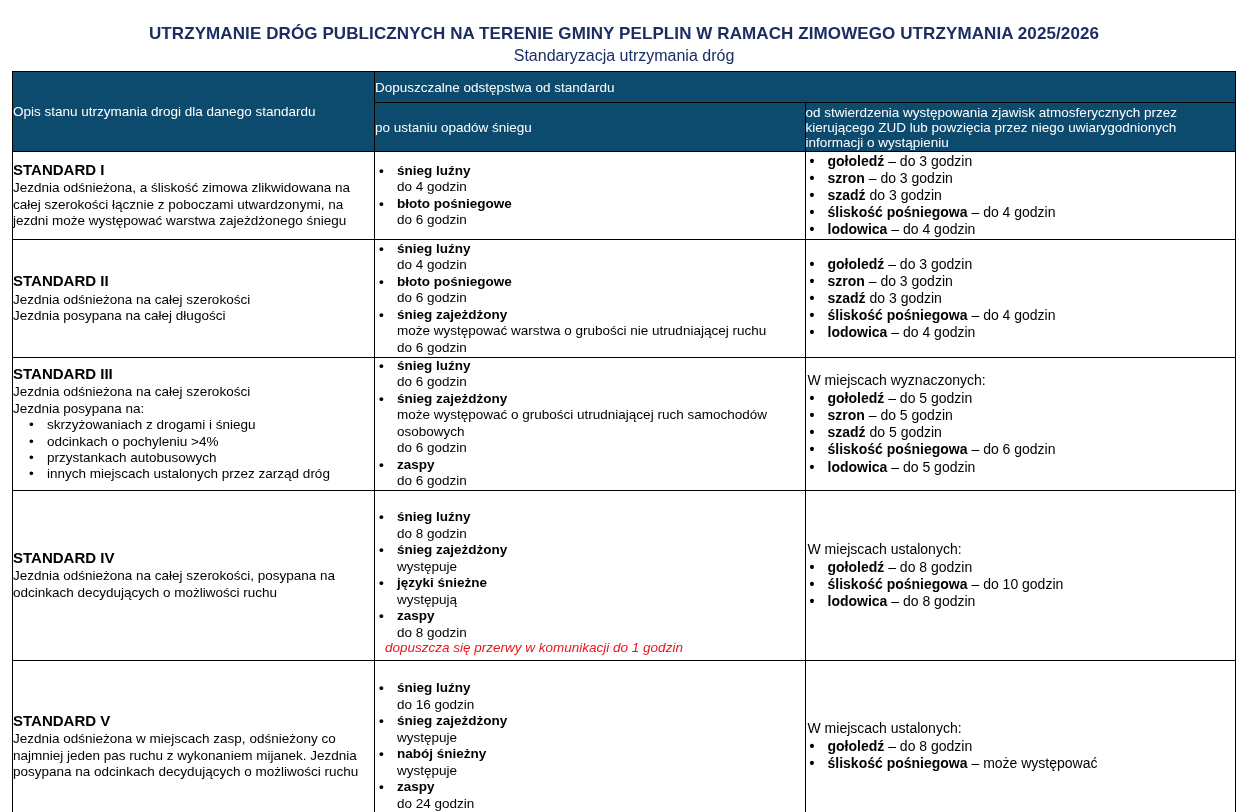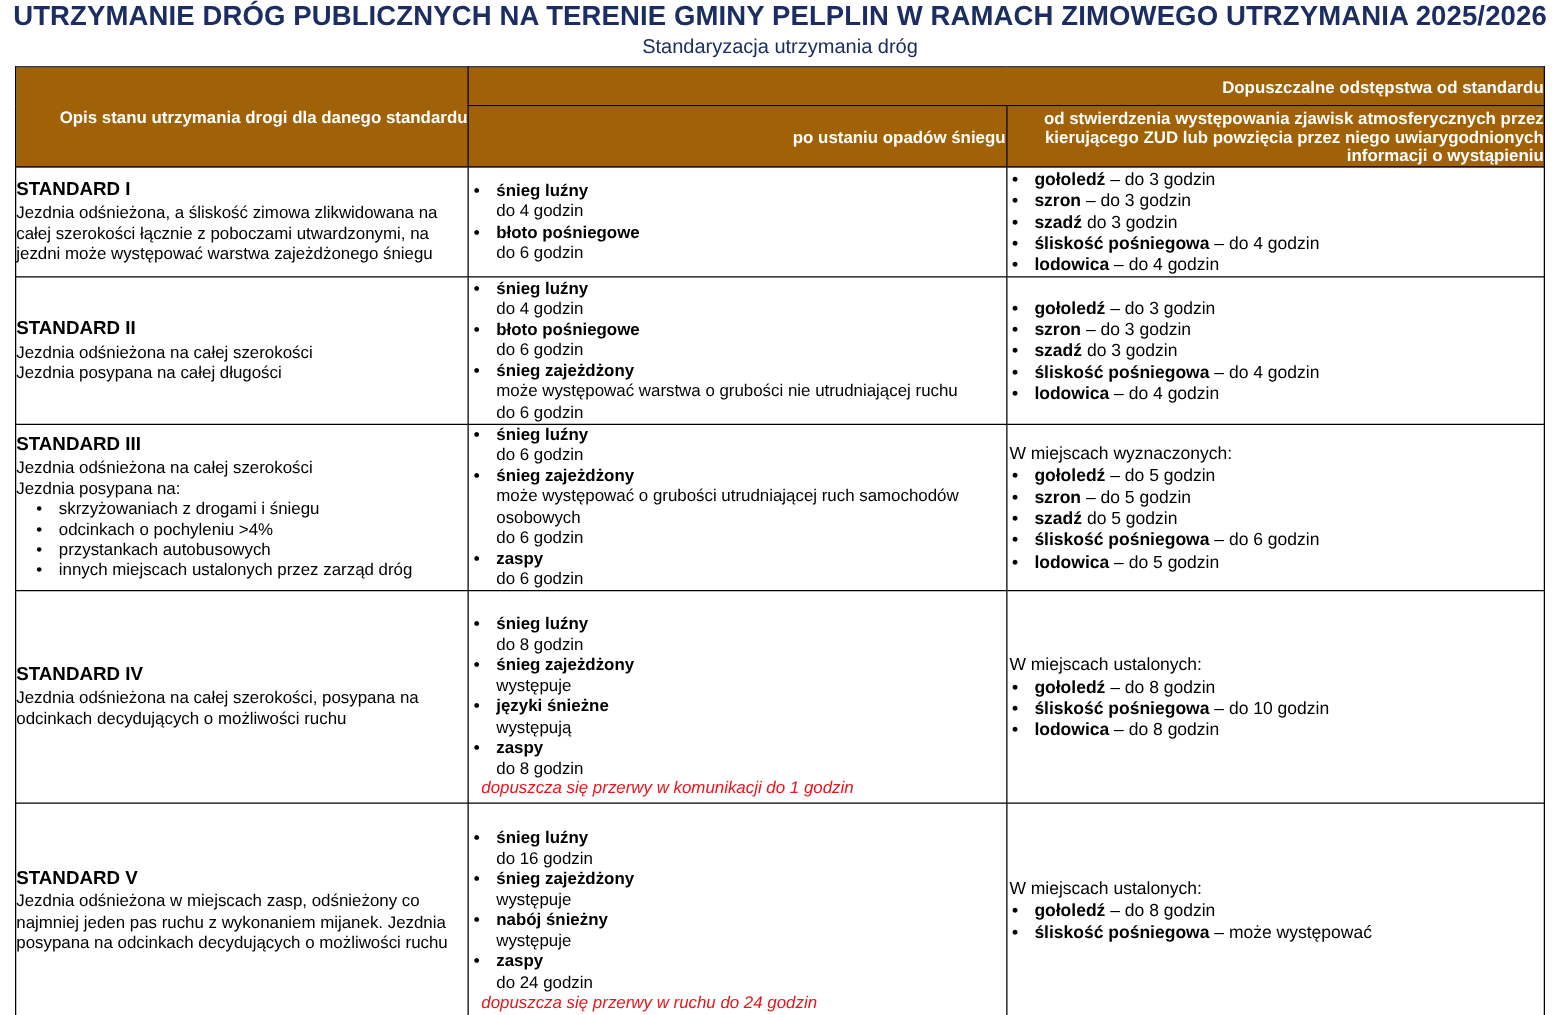--- a/index.html
+++ b/index.html
@@ -3,23 +3,23 @@
 <meta charset="utf-8">
 <style>
   html,body{margin:0;padding:0;background:#ffffff;}
   body{
     width:1248px;height:812px;overflow:hidden;
     font-family:"Liberation Sans",sans-serif;
     color:#000;
     -webkit-font-smoothing:antialiased;
   }
   .page-title{
-    margin-top:0;
+    margin-top:24px;
     text-align:center;
-    font-size:22px;font-weight:bold;
+    font-size:17px;font-weight:bold;
     color:#1b2d62;
     letter-spacing:.1px;
   }
   .page-subtitle{
     margin-top:3px;
     text-align:center;
     font-size:16px;
     color:#1b2d62;
   }
   table.std{
@@ -27,25 +27,25 @@
     table-layout:fixed;
     margin:6px 0 0 12px;
     width:1224px;
   }
   table.std td, table.std th{
     border:1px solid #000;
     padding:0;
     vertical-align:middle;
   }
   th{
-    background:#a16207;
+    background:#0c4a6e;
     color:#fff;
     font-size:13.5px;
-    font-weight:bold;
-    text-align:right;
+    font-weight:normal;
+    text-align:left;
     padding:4px 8px;
   }
   th.h-col1{width:361px;}
   th.h-col2{width:454px;}
   th.h-col3{width:409px;}
   tr.hdr-top th{height:30px;}
   tr.hdr-sub th{height:48px;}
 
   tbody tr:nth-child(1){height:88px;}
   tbody tr:nth-child(2){height:118px;}

